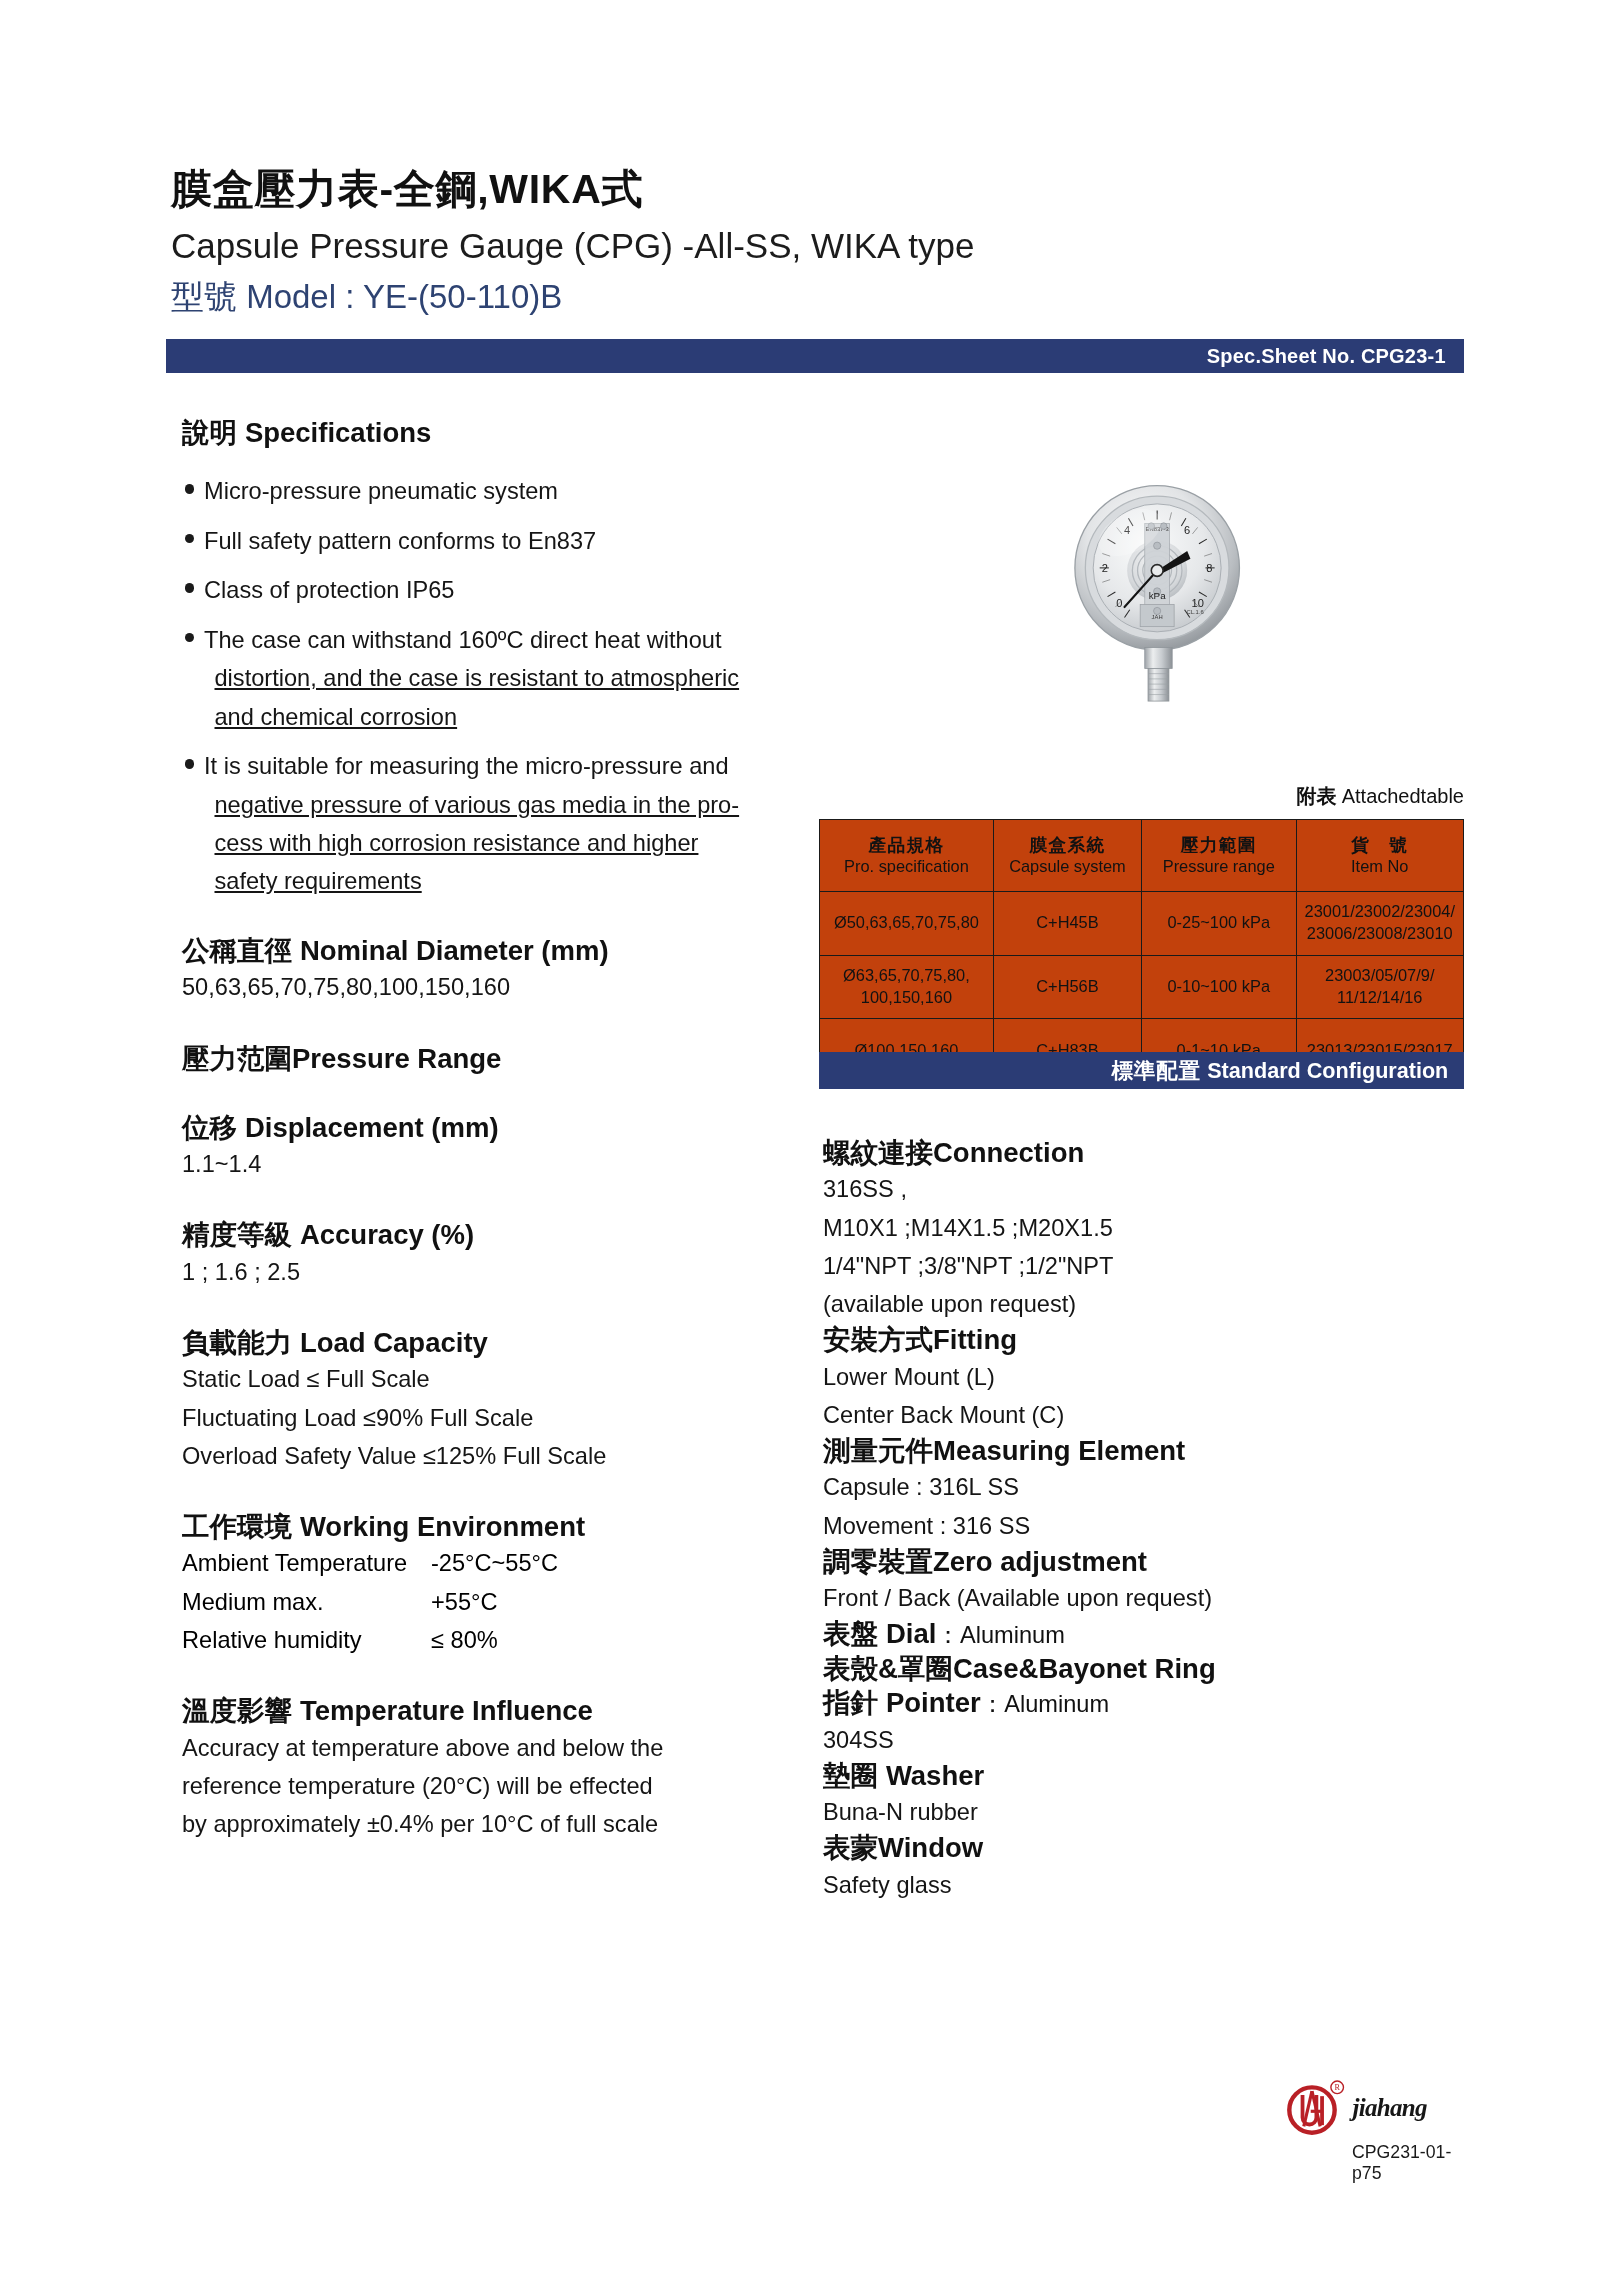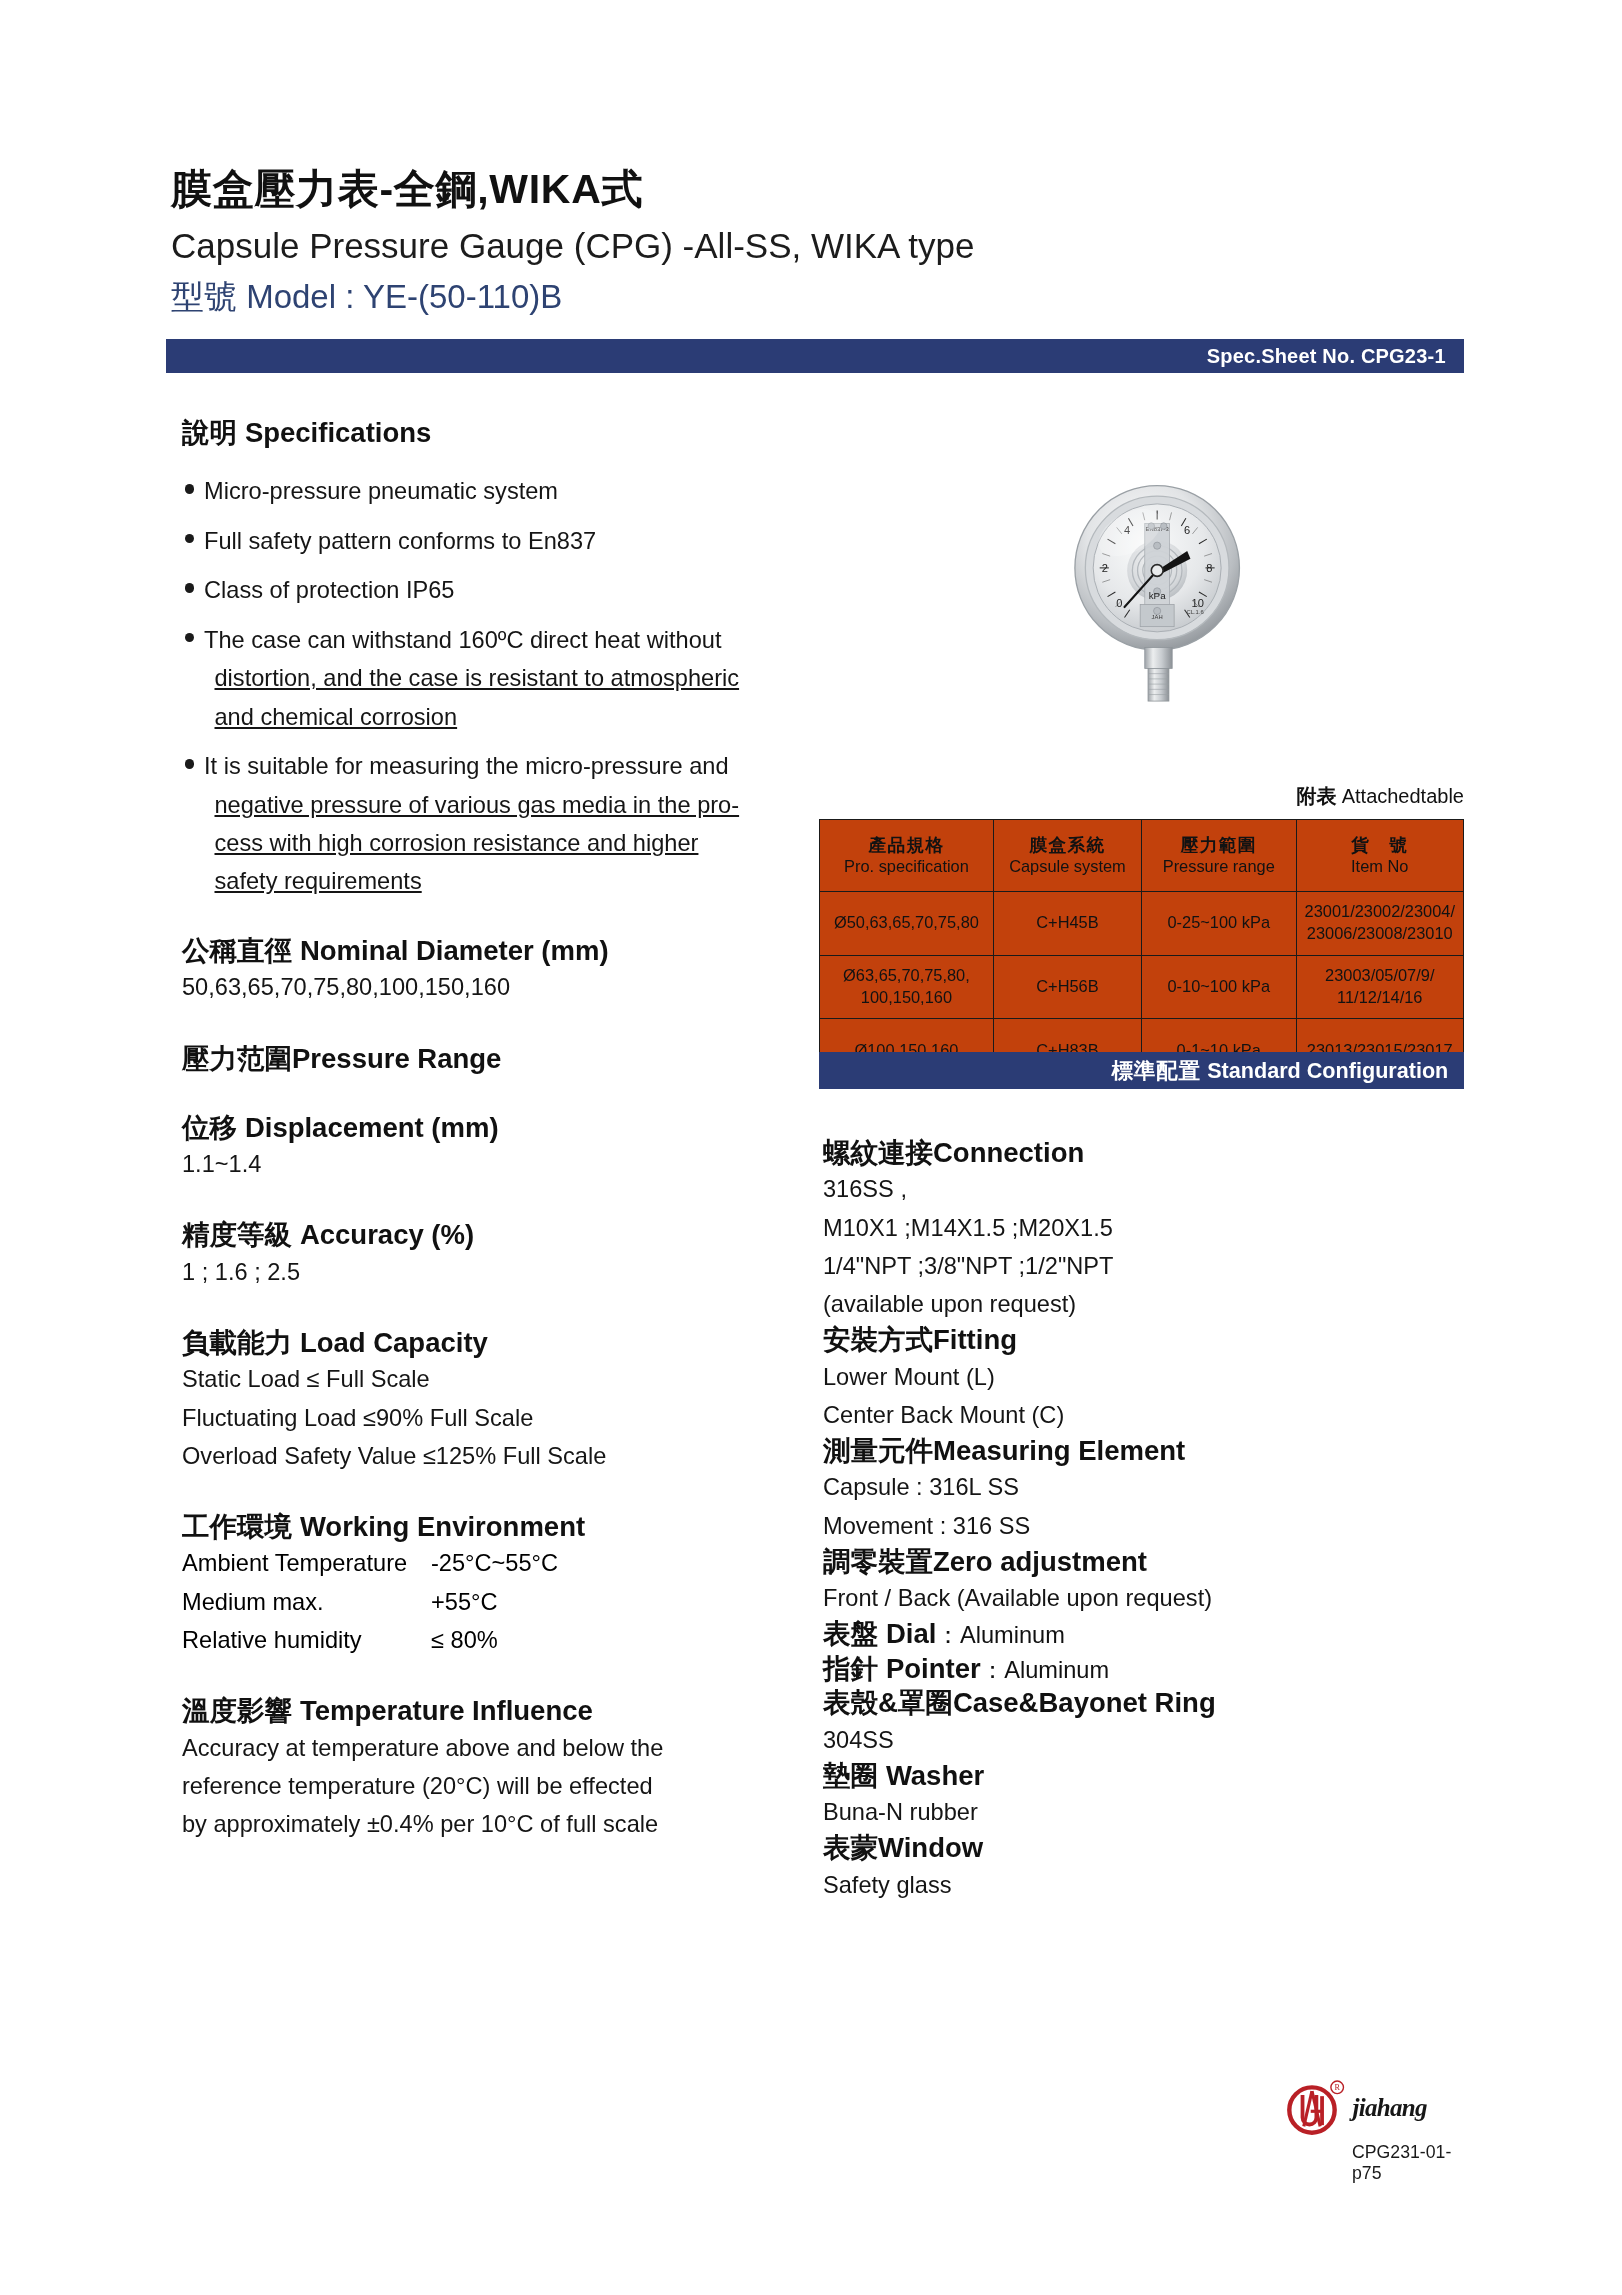--- a/index.html
+++ b/index.html
@@ -562,26 +562,26 @@
 
     <div class="sec-head">
       <span class="cn">調零裝置</span><span class="en">Zero adjustment</span>
     </div>
     <div class="body-line">Front / Back (Available upon request)</div>
 
     <div class="sec-head sec-head-spaced">
       <span class="cn">表盤</span><span class="en">Dial</span><span style="font-weight:normal;font-size:23.6px;">：Aluminum</span>
     </div>
 
-    <div class="sec-head sec-head-spaced">
-      <span class="cn">指針</span><span class="en">Pointer</span><span style="font-weight:normal;font-size:23.6px;">：Aluminum</span>
-    </div>
-
     <div class="sec-head">
       <span class="cn">表殼&amp;罩圈</span><span class="en">Case&amp;Bayonet Ring</span>
+    </div>
+
+    <div class="sec-head sec-head-spaced">
+      <span class="cn">指針</span><span class="en">Pointer</span><span style="font-weight:normal;font-size:23.6px;">：Aluminum</span>
     </div>
     <div class="body-line"> 304SS</div>
 
     <div class="sec-head sec-head-spaced">
       <span class="cn">墊圈</span><span class="en">Washer</span>
     </div>
     <div class="body-line">Buna-N rubber</div>
 
     <div class="sec-head">
       <span class="cn">表蒙</span><span class="en">Window</span>

